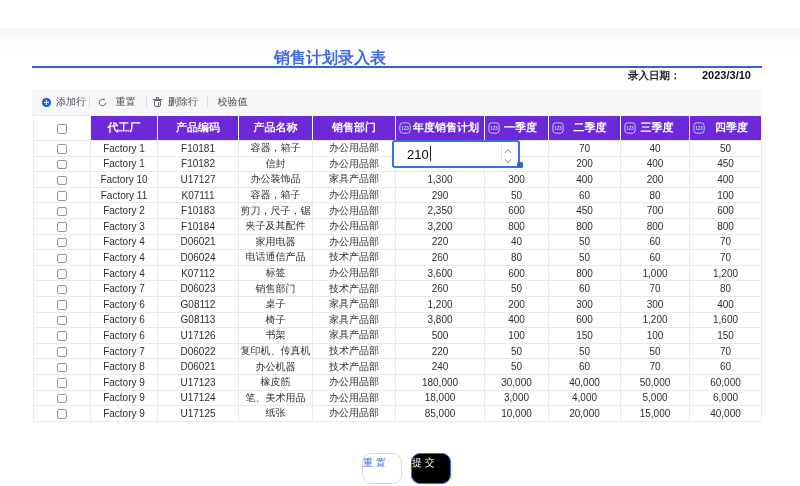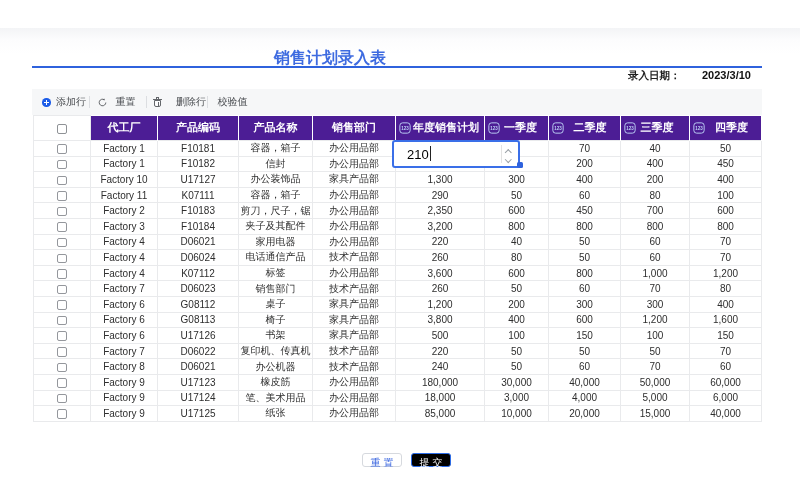--- a/index.html
+++ b/index.html
@@ -14,36 +14,36 @@
 .datelab{left:628px;top:69px;font-size:10.5px;font-weight:bold;color:#1f1f1f;}
 .dateval{left:702px;top:69px;font-size:11px;font-weight:bold;color:#111;}
 .toolbar{left:32px;top:89px;width:730px;height:26px;background:#f6f7f8;font-size:10px;color:#4b4e52;}
 .titem{position:absolute;top:0;height:26px;line-height:26px;white-space:nowrap;}
 .tsep{position:absolute;top:7px;width:1px;height:12px;background:#dcdee1;}
 .addcirc{position:absolute;left:10px;top:9px;width:8.5px;height:8.5px;border-radius:50%;background:#1c5ce8;}
 .addcirc:before{content:"";position:absolute;left:1.75px;top:3.6px;width:5px;height:1.3px;background:#fff;}
 .addcirc:after{content:"";position:absolute;left:3.6px;top:1.75px;width:1.3px;height:5px;background:#fff;}
 table{position:absolute;left:33px;top:115px;border-collapse:collapse;table-layout:fixed;}
 th,td{border:1px solid #e9eaec;text-align:center;overflow:hidden;white-space:nowrap;padding:0;}
-th{background:#4c1d95;color:#fff;font-size:11px;font-weight:bold;height:25px;border:1px solid rgba(255,255,255,0.75);border-top:none;border-bottom:none;}
+th{background:#6d28d9;color:#fff;font-size:11px;font-weight:bold;height:25px;border:1px solid rgba(255,255,255,0.75);border-top:none;border-bottom:none;}
 th.cb{background:#fff;border:1px solid #e9eaec;}
 td{height:14.6px;font-size:10px;color:#2e2e2e;background:#fff;}
 tr{height:15.6px;}
 .bx{display:inline-block;width:9.5px;height:9.5px;border:1.2px solid #94979c;border-radius:2px;background:#fff;vertical-align:middle;}
 .bx2{display:inline-block;width:10.5px;height:10.5px;border:1.5px solid #8f9296;border-radius:2px;background:#fff;vertical-align:middle;}
 .ni{position:absolute;left:3px;top:6.5px;width:12px;height:12px;}
 th{position:relative;}
 .editor{left:392px;top:140px;width:128px;height:28px;background:#fff;border:2px solid #3a6fe8;border-radius:3px;z-index:6;}
 .editor .val{position:absolute;left:13px;top:5px;font-size:13px;color:#000000;}
 .editor .caret{position:absolute;left:36px;top:4px;width:1.2px;height:15px;background:#222;}
 .editor .spin{position:absolute;left:107px;top:3px;width:1px;height:18px;background:#e2e2e2;}
 .editor .up{position:absolute;left:112px;top:8px;width:4.5px;height:4.5px;border-left:1.2px solid #9aa0a6;border-top:1.2px solid #9aa0a6;transform:rotate(45deg);}
 .editor .dn{position:absolute;left:112px;top:15px;width:4.5px;height:4.5px;border-right:1.2px solid #9aa0a6;border-bottom:1.2px solid #9aa0a6;transform:rotate(45deg);}
 .handle{left:517px;top:162px;width:6px;height:6px;background:#2f62dd;border-radius:1.5px;z-index:7;}
-.btn{position:absolute;top:453px;height:14px;line-height:17px;text-align:center;font-size:10px;border-radius:3px;}
+.btn{position:absolute;top:453px;height:31px;line-height:17px;text-align:left;font-size:10px;border-radius:9px;}
 .btn.reset{left:362px;width:40px;background:#fff;border:1px solid #d6d9de;color:#3a66e0;}
 .btn.submit{left:411px;width:40px;background:#000000;border:1px solid #2b6ce8;color:#fff;}
 </style></head>
 <body>
 <div class="abs tabbar">
   <span class="tab" style="left:5px;">财务预算编制</span>
   <span class="tab active" style="left:92px;">销售目标拆解</span>
   <span class="tab" style="left:180px;">工业生产场景</span>
   <span class="tabline"></span>
 </div>
@@ -59,21 +59,21 @@
   <svg style="position:absolute;left:66px;top:8.5px;width:9px;height:9px;" viewBox="0 0 12 12">
       <path d="M10.4 6 A4.4 4.4 0 1 1 8.4 2.3" fill="none" stroke="#55585c" stroke-width="1.2"></path>
       <path d="M8.6 0.6 L8.9 3.0 L6.6 2.6 Z" fill="#55585c"></path>
     </svg>
   <span class="titem" style="left:83.5px;">重置</span>
   <span class="tsep" style="left:113.5px;"></span>
   <span style="position:absolute;left:121px;top:10px;width:9px;height:1px;background:#63666a;"></span>
     <span style="position:absolute;left:124px;top:8px;width:3px;height:2px;border:1px solid #63666a;border-bottom:none;"></span>
     <span style="position:absolute;left:122px;top:11px;width:7px;height:7px;border:1px solid #63666a;border-radius:0 0 2px 2px;background:#fbfbfc;"></span>
     <span style="position:absolute;left:125.5px;top:13px;width:1px;height:3.5px;background:#63666a;"></span>
-  <span class="titem" style="left:136px;margin-left:8px;">删除行</span>
+  <span class="titem" style="left:136px;">删除行</span>
   <span class="tsep" style="left:175px;"></span>
   <span class="titem" style="left:185.5px;">校验值</span>
 </div>
 <table>
 <colgroup>
 <col style="width:57px">
       <col style="width:67px">
       <col style="width:81px">
       <col style="width:74px">
       <col style="width:83px">

